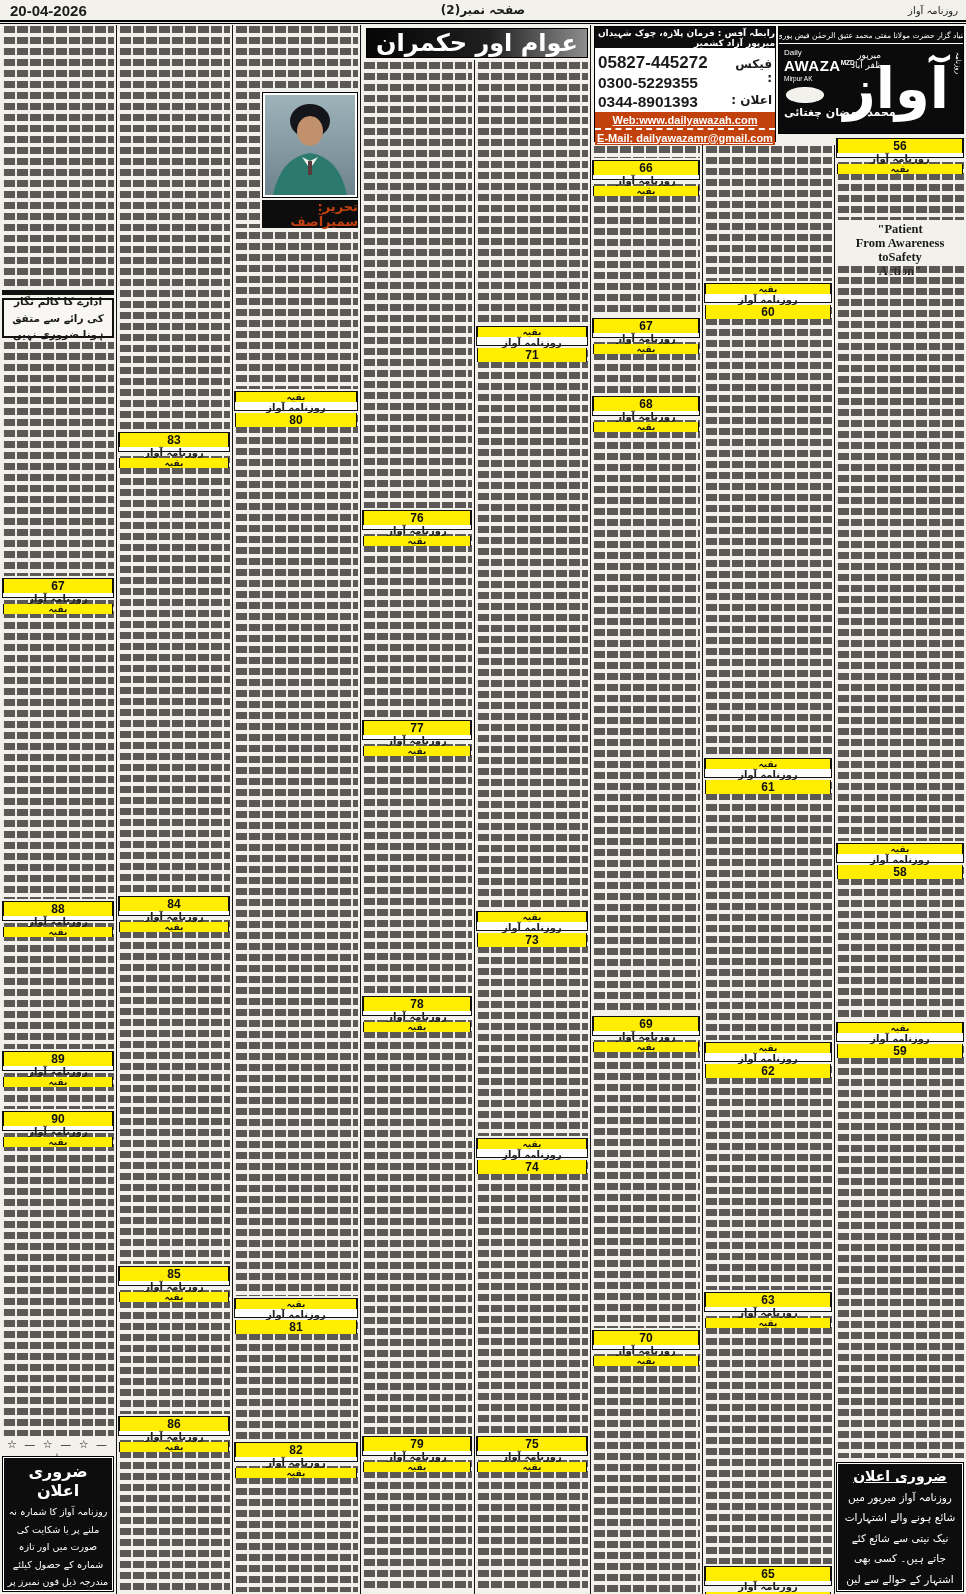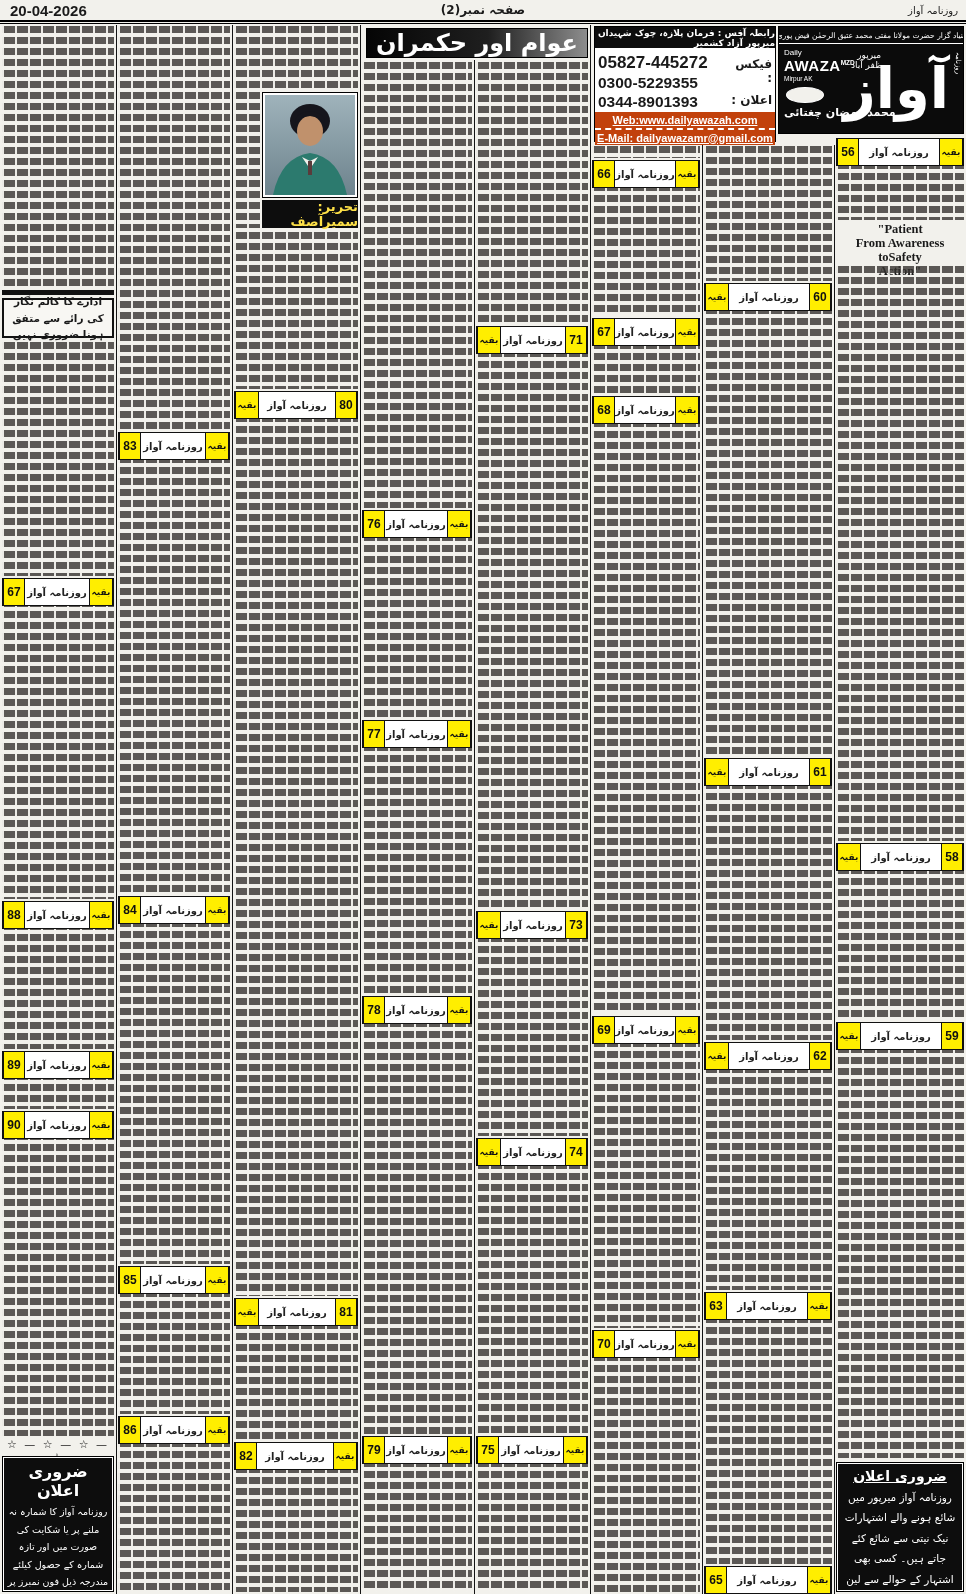--- a/index.html
+++ b/index.html
@@ -12,21 +12,21 @@
   .topname{right:8px;top:5px;font:10px "DejaVu Sans",sans-serif;direction:rtl;}
   .rule{left:0;width:966px;background:#000;}
   
   .vline{width:1px;background:#141414;}
   
   .fill{background-image:
       repeating-linear-gradient(90deg, rgba(242,241,236,.96) 0 2px, rgba(242,241,236,0) 2px 13px),
       repeating-linear-gradient(180deg, #363330 0 7px, rgba(0,0,0,0) 7px 11px);
     opacity:.8;}
   
-  .cont-head{position:absolute;height:28px;display:flex;background:#fff;border:1px solid #111;align-items:stretch;box-sizing:border-box;}
+  .cont-head{position:absolute;height:20px;display:flex;background:#fff;border:1px solid #111;align-items:stretch;box-sizing:border-box;flex-direction:column;}
   .cy{background:#ffee00;color:#111;display:flex;align-items:center;justify-content:center;
       font-weight:bold;border-left:1px solid #111;border-right:1px solid #111;direction:rtl;}
   .cy.num{font:bold 12px "Liberation Sans",sans-serif;min-width:20px;}
   .cy.bq{font:bold 9px "DejaVu Sans",sans-serif;min-width:22px;}
   .ct{flex:1;display:flex;align-items:center;justify-content:center;font:bold 10px "DejaVu Sans",sans-serif;direction:rtl;color:#222;}
   
   .mast-contact{left:594px;top:26px;width:182px;height:116px;border:1px solid #000;background:#fff;}
   .mc-bar{height:21px;background:#0d0d0d;color:#fff;display:flex;align-items:center;justify-content:center;
           font:bold 9px "DejaVu Sans",sans-serif;direction:rtl;}
   .mc-white{height:62px;display:flex;direction:ltr;align-items:flex-end;padding:1px 3px;}
@@ -51,21 +51,21 @@
   .l-editor{font:bold 11px "DejaVu Sans",sans-serif;direction:rtl;white-space:nowrap;}
   .logo-mid{position:absolute;left:72px;top:6px;text-align:center;direction:rtl;line-height:1.3;font:9px "DejaVu Sans",sans-serif;}
   .logo-main{position:absolute;right:14px;top:2px;font:bold 56px "DejaVu Sans",sans-serif;direction:rtl;line-height:86px;}
   .logo-tag{position:absolute;right:1px;top:8px;writing-mode:vertical-rl;font:7px "DejaVu Sans",sans-serif;color:#fff;}
   
   .headline{left:366px;top:28px;width:222px;height:30px;background:linear-gradient(to right,#050505,#1f1f1f 55%,#8d8d8d);
             color:#fff;display:flex;align-items:center;justify-content:center;
             font:bold 24px "DejaVu Sans",sans-serif;direction:rtl;border:1px solid #000;}
   
   .photo{left:262px;top:92px;width:96px;height:106px;border:1px solid #000;background:#fff;padding:2px;}
-  .caption{left:262px;top:200px;width:96px;height:28px;background:#0d0d0d;color:#fde047;display:flex;align-items:center;justify-content:center;
+  .caption{left:262px;top:200px;width:96px;height:28px;background:#0d0d0d;color:#c2410c;display:flex;align-items:center;justify-content:center;
            font:bold 13px "DejaVu Sans",sans-serif;direction:rtl;}
   
   .disclaimer{left:2px;top:298px;width:112px;height:40px;border:2px solid #111;background:#f8f7f3;
               display:flex;align-items:center;justify-content:center;text-align:center;
               font:bold 10.5px "DejaVu Sans",sans-serif;direction:rtl;line-height:1.6;padding:1px 3px;}
   .endbar{left:2px;top:290px;width:112px;height:5px;background:#111;}
   
   .engnote{left:838px;top:222px;width:124px;height:42px;text-align:center;
            font:bold 12.5px "Liberation Serif",serif;line-height:14px;}
   

